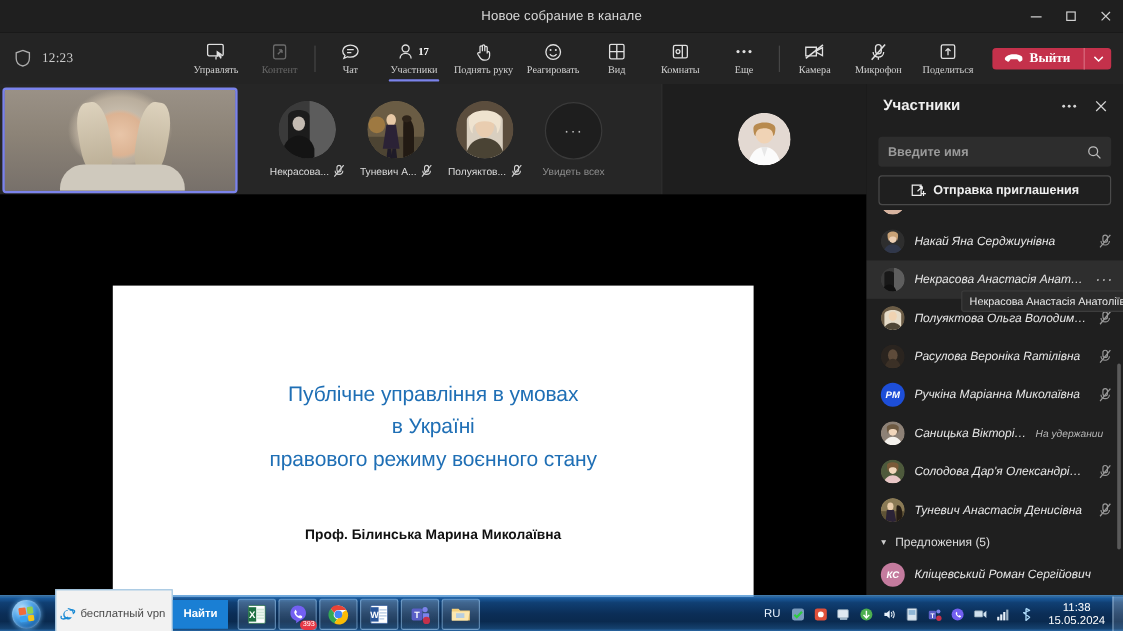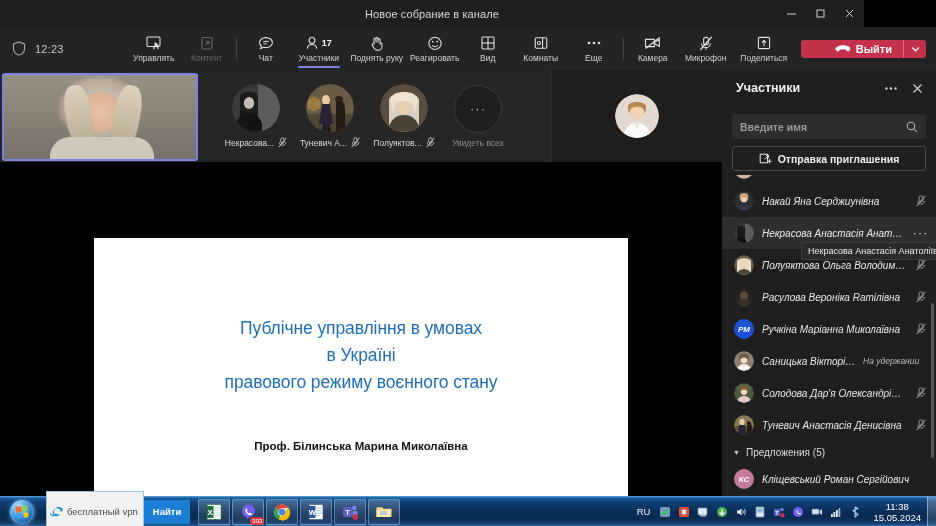--- a/index.html
+++ b/index.html
@@ -8,37 +8,37 @@
     font-family:"Liberation Sans", sans-serif;
     background:#000;
     color:#e6e6e6;
     font-size:11px;
     -webkit-font-smoothing:antialiased;
   }
   #app { position:relative; width:936px; height:526px; }
 
   
   .titlebar {
-    position:absolute; top:0; left:0; width:864px; height:27px;
+    position:absolute; top:0; left:0; width:936px; height:27px;
     background:#1f1f1f;
     display:flex; align-items:center; justify-content:center;
   }
   .titlebar .title { font-size:11px; color:#d8d8d8; letter-spacing:.1px; }
   .winbtns { position:absolute; right:0; top:0; height:27px; display:flex; }
   .winbtn {
     width:29px; height:27px; display:flex; align-items:center; justify-content:center;
     color:#d0d0d0; font-size:11px; cursor:default;
   }
   .winbtn svg { display:block; }
 
   
   .toolbar {
     position:absolute; top:27px; left:0; width:936px; height:43px;
     background:#242424;
-    display:flex; align-items:center;
+    display:flex; align-items:center;font-family:Liberation Serif, serif;
   }
   .tb-left { display:flex; align-items:center; gap:9px; padding-left:12px; width:280px; }
   .shield-ico { width:14px; height:15px; opacity:.8; }
   .timer { font-size:11px; color:#c9c9c9; letter-spacing:.2px; }
 
   .tb-center { display:flex; align-items:flex-start; height:43px; flex:1; }
   .tbitem {
     width:48px; height:43px; display:flex; flex-direction:column;
     align-items:center; justify-content:center; gap:1px;
     cursor:default; position:relative; color:#e0e0e0;
@@ -50,21 +50,21 @@
   .tbitem .cnt { font-size:9px; font-weight:bold; color:#fff; margin-left:2px; }
   .tbitem.active::after {
     content:""; position:absolute; bottom:2px; left:8px; right:8px;
     height:2px; background:#7b83eb; border-radius:1px;
   }
   .tb-sep { width:1px; height:22px; background:#454545; margin:0 5px; align-self:center; }
 
   .tb-right { display:flex; align-items:center; padding-right:10px; }
   .leave {
     display:flex; align-items:center; height:18px; background:#c4314b;
-    border-radius:3px; margin-left:8px; overflow:hidden;padding-left:24px;
+    border-radius:3px; margin-left:8px; overflow:hidden;
   }
   .leave .main {
     display:flex; align-items:center; gap:6px; padding:0 11px 0 10px;
     height:27px; color:#fff; font-size:11px; font-weight:bold; cursor:default;
   }
   .leave .divider { width:1px; height:27px; background:#d86b7e; }
   .leave .caret { width:22px; height:27px; display:flex; align-items:center; justify-content:center; cursor:default; }
 
   
   .stage {

